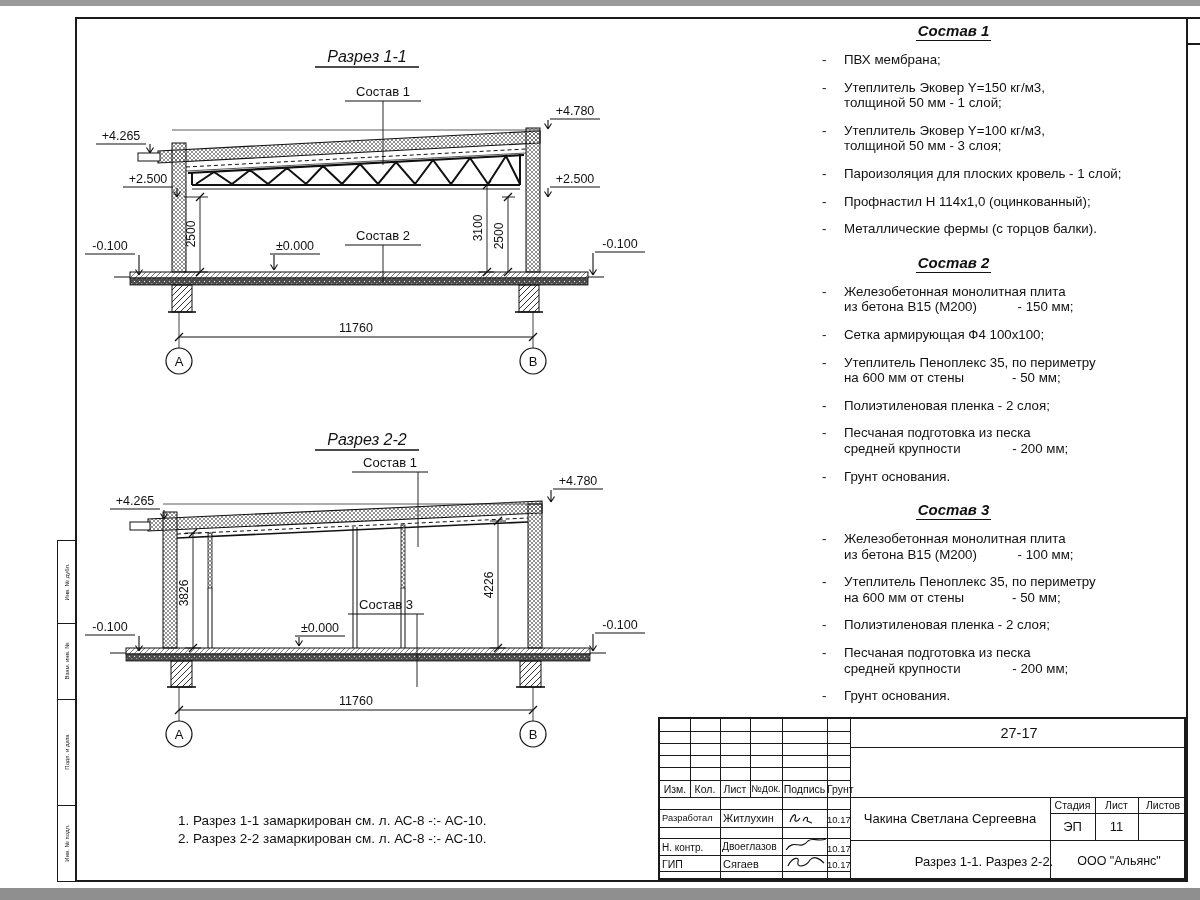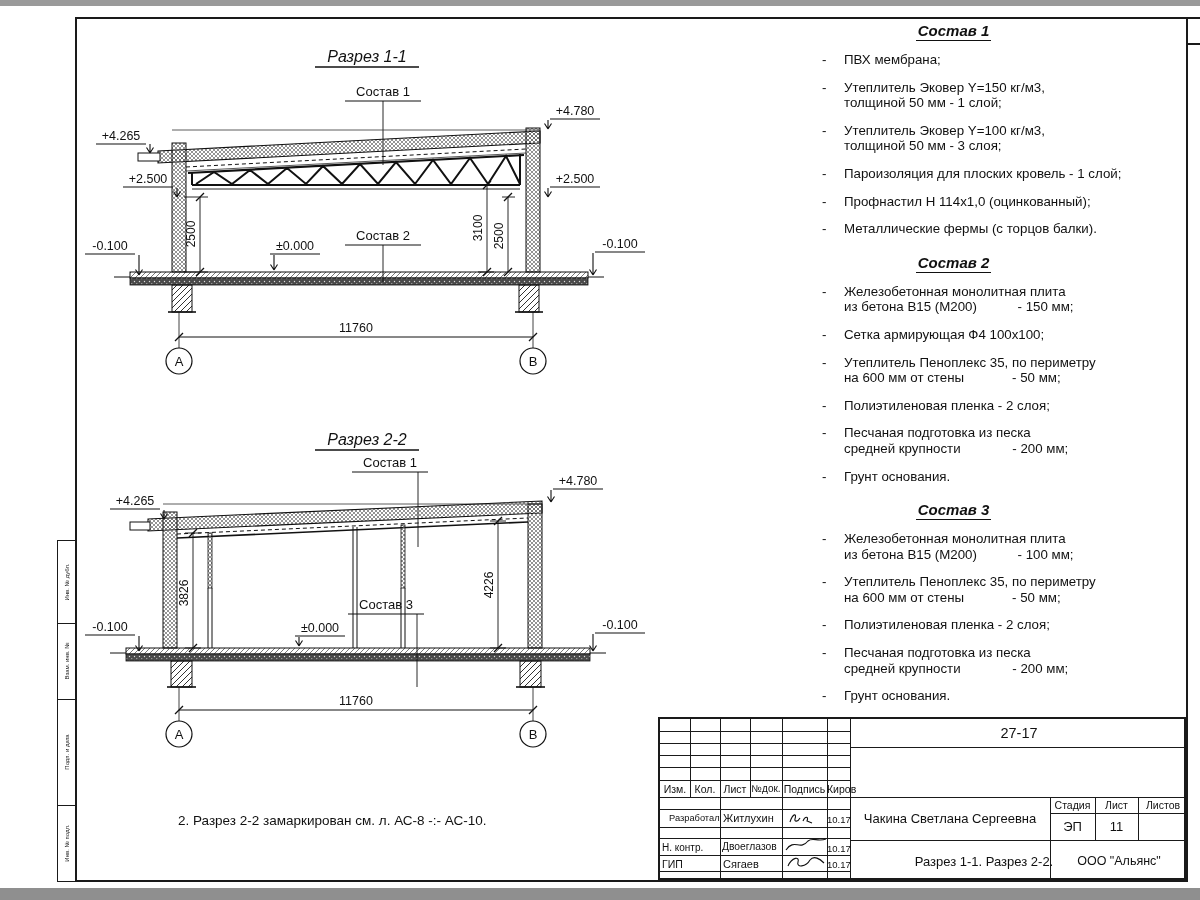--- a/index.html
+++ b/index.html
@@ -358,20 +358,21 @@
 средней крупности&nbsp;&nbsp;&nbsp;&nbsp;&nbsp;&nbsp;&nbsp;&nbsp;&nbsp;&nbsp;&nbsp;&nbsp;&nbsp;&nbsp;- 200 мм;</span>
         </div>
       <div class="spec-item">
           <span class="dash">-</span>
           <span class="txt">Грунт основания.</span>
         </div>
     </section>
   </div>
 
   <div class="notes">
+    <div>1. Разрез 1-1 замаркирован см. л. АС-8 -:- АС-10.</div>
     <div>2. Разрез 2-2 замаркирован см. л. АС-8 -:- АС-10.</div>
   </div>
 
   <div class="tb">
 
     <div class="h" style="left:0;top:12px;width:190px;"></div>
     <div class="h" style="left:0;top:24px;width:190px;"></div>
     <div class="h" style="left:0;top:36px;width:190px;"></div>
     <div class="h" style="left:0;top:48px;width:190px;"></div>
     <div class="h" style="left:0;top:61px;width:190px;"></div>
@@ -395,23 +396,23 @@
     <div class="v" style="left:190px;top:0;height:163px;"></div>
     <div class="v" style="left:390px;top:78px;height:85px;"></div>
     <div class="v" style="left:435px;top:78px;height:43px;"></div>
     <div class="v" style="left:478px;top:78px;height:43px;"></div>
 
     <span class="c" style="left:0;top:64px;width:30px;font-size:10.5px;">Изм.</span>
     <span class="c" style="left:30px;top:64px;width:30px;font-size:10.5px;">Кол.</span>
     <span class="c" style="left:60px;top:64px;width:30px;font-size:10.5px;">Лист</span>
     <span class="c" style="left:90px;top:64px;width:32px;font-size:10px;">№док.</span>
     <span class="c" style="left:122px;top:64px;width:45px;font-size:10.5px;">Подпись</span>
-    <span class="c" style="left:167px;top:64px;width:23px;font-size:10.5px;">Киров</span>
-
-    <span style="left:9px;top:94px;font-size:9.3px;">Разработал</span>
+    <span class="c" style="left:167px;top:64px;width:23px;font-size:10.5px;">Грунт</span>
+
+    <span style="left:2px;top:94px;font-size:9.3px;">Разработал</span>
     <span style="left:63px;top:93px;font-size:11px;">Житлухин</span>
     <span class="c" style="left:167px;top:95px;width:23px;font-size:9.5px;">10.17</span>
     <span style="left:2px;top:123px;font-size:10px;">Н. контр.</span>
     <span style="left:62px;top:122px;font-size:10.3px;">Двоеглазов</span>
     <span class="c" style="left:167px;top:124px;width:23px;font-size:9.5px;">10.17</span>
     <span style="left:2px;top:139px;font-size:10.5px;">ГИП</span>
     <span style="left:63px;top:139px;font-size:11px;">Сягаев</span>
     <span class="c" style="left:167px;top:140px;width:23px;font-size:9.5px;">10.17</span>
 
     <svg class="abs" style="left:124px;top:91px;" width="42" height="16" viewBox="0 0 42 16">

